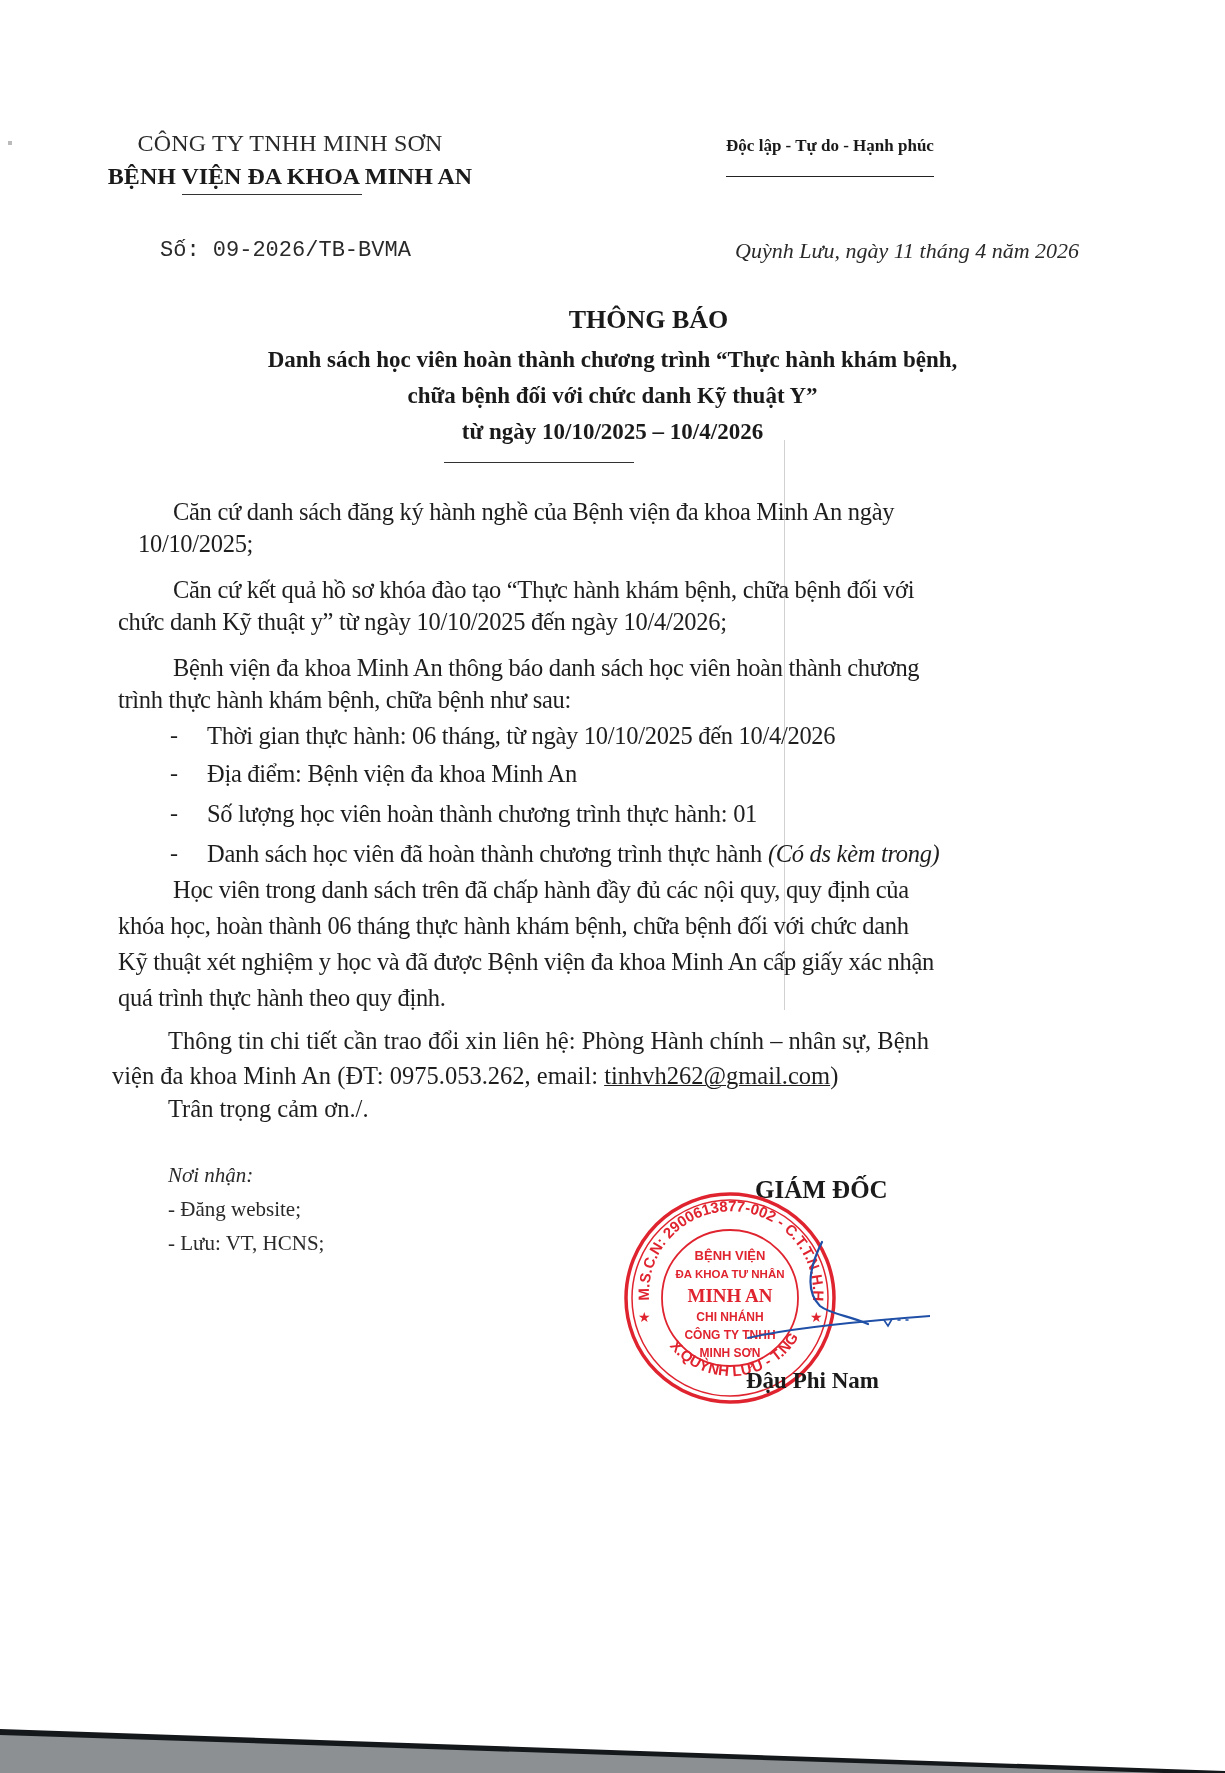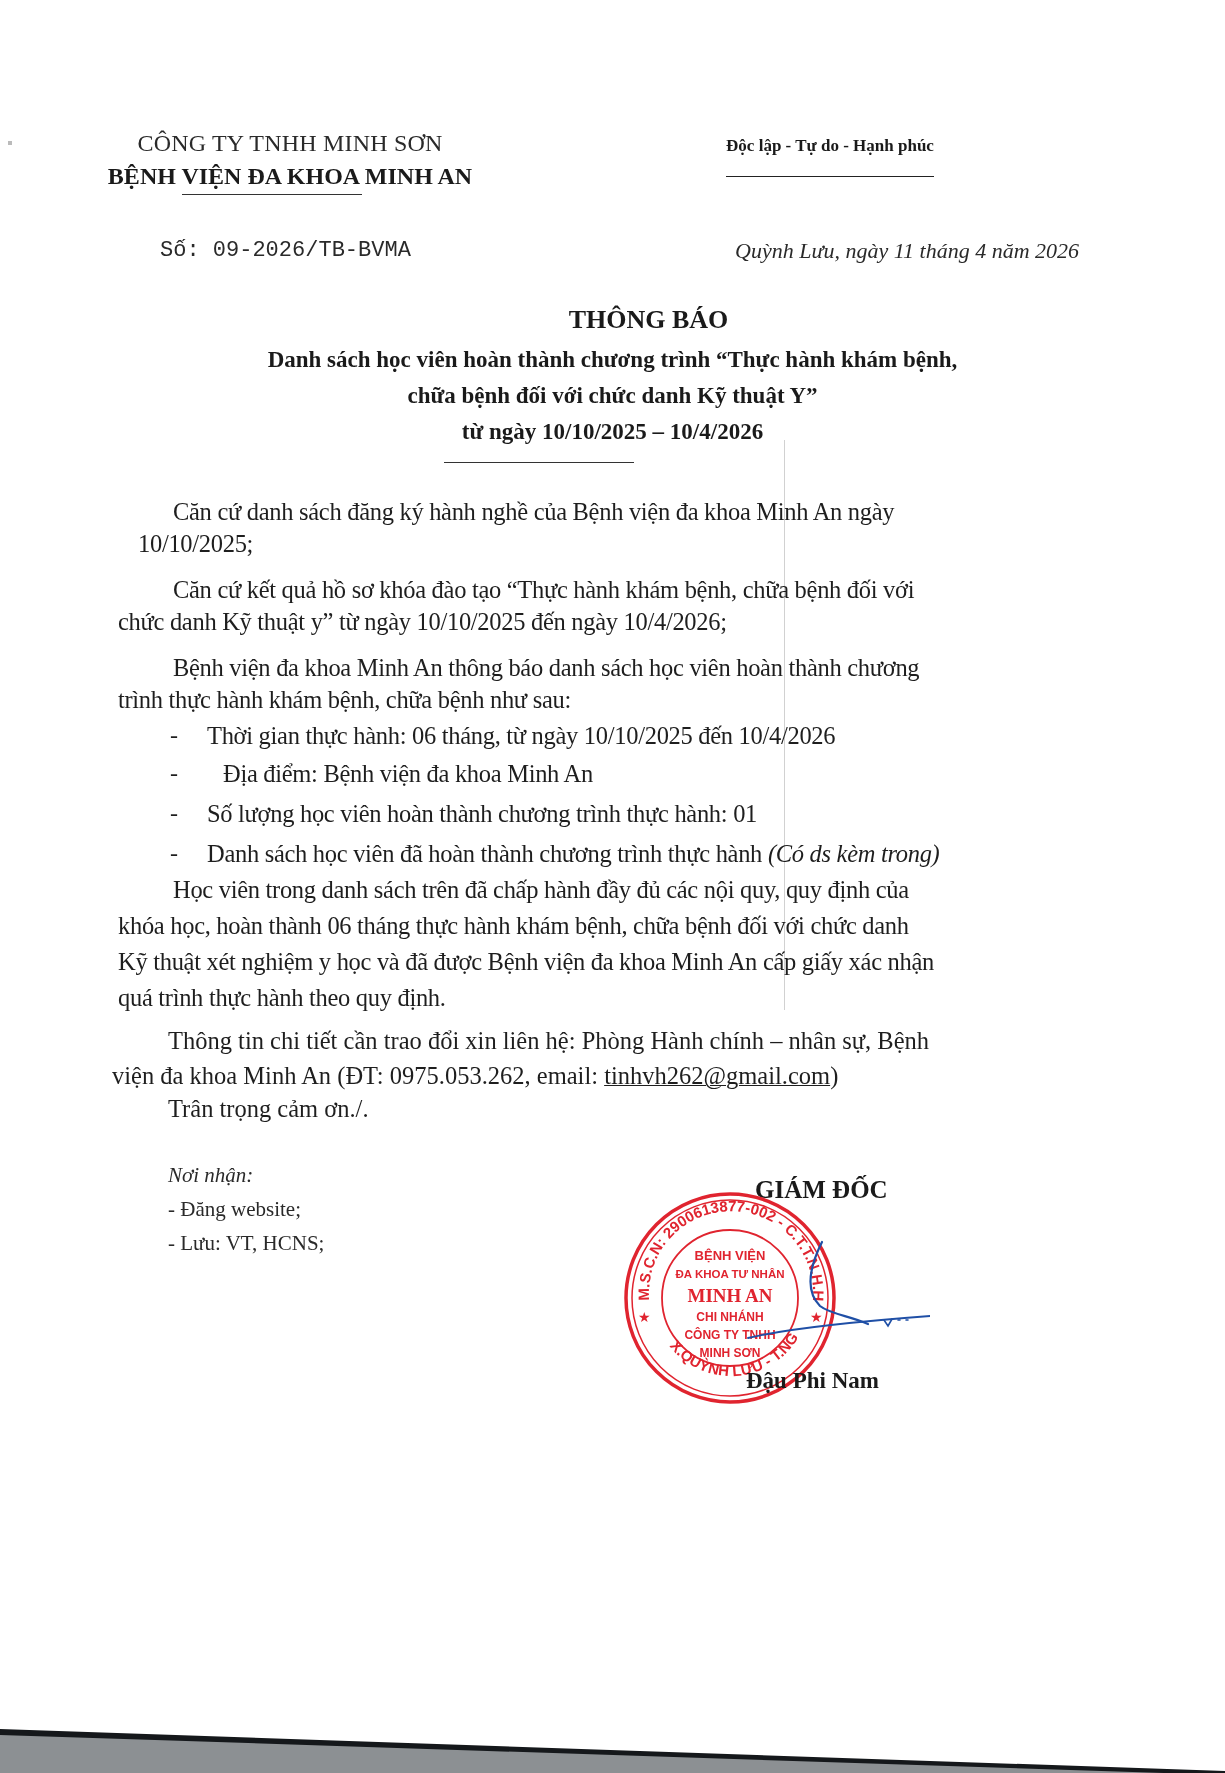--- a/index.html
+++ b/index.html
@@ -82,21 +82,21 @@
 <div class="abs p" style="left:173px; top:576px;">Căn cứ kết quả hồ sơ khóa đào tạo “Thực hành khám bệnh, chữa bệnh đối với</div>
 <div class="abs p" style="left:118px; top:608px;">chức danh Kỹ thuật y” từ ngày 10/10/2025 đến ngày 10/4/2026;</div>
 
 <div class="abs p" style="left:173px; top:654px;">Bệnh viện đa khoa Minh An thông báo danh sách học viên hoàn thành chương</div>
 <div class="abs p" style="left:118px; top:686px;">trình thực hành khám bệnh, chữa bệnh như sau:</div>
 
 <div class="abs dash" style="left:170px; top:722px;">-</div>
 <div class="abs p" style="left:207px; top:722px;">Thời gian thực hành: 06 tháng, từ ngày 10/10/2025 đến 10/4/2026</div>
 
 <div class="abs dash" style="left:170px; top:760px;">-</div>
-<div class="abs p" style="left:207px; top:760px;margin-left:16px;">Địa điểm: Bệnh viện đa khoa Minh An</div>
+<div class="abs p" style="left:207px; top:760px;">Địa điểm: Bệnh viện đa khoa Minh An</div>
 
 <div class="abs dash" style="left:170px; top:800px;">-</div>
 <div class="abs p" style="left:207px; top:800px;">Số lượng học viên hoàn thành chương trình thực hành: 01</div>
 
 <div class="abs dash" style="left:170px; top:840px;">-</div>
 <div class="abs p" style="left:207px; top:840px;"><span>Danh sách học viên đã hoàn thành chương trình thực hành </span><span class="italic">(Có ds kèm trong)</span></div>
 
 <div class="abs p" style="left:173px; top:876px;">Học viên trong danh sách trên đã chấp hành đầy đủ các nội quy, quy định của</div>
 <div class="abs p" style="left:118px; top:912px;">khóa học, hoàn thành 06 tháng thực hành khám bệnh, chữa bệnh đối với chức danh</div>
 <div class="abs p" style="left:118px; top:948px;">Kỹ thuật xét nghiệm y học và đã được Bệnh viện đa khoa Minh An cấp giấy xác nhận</div>

